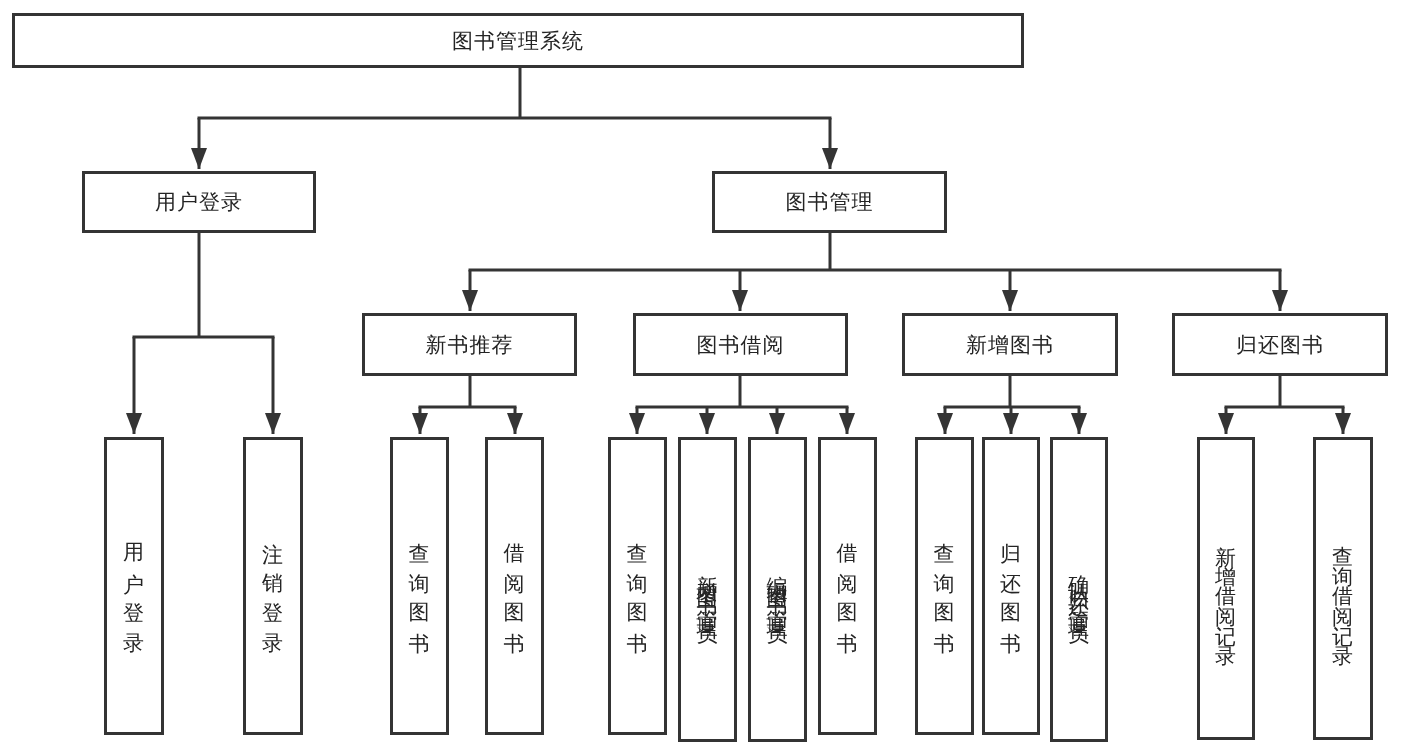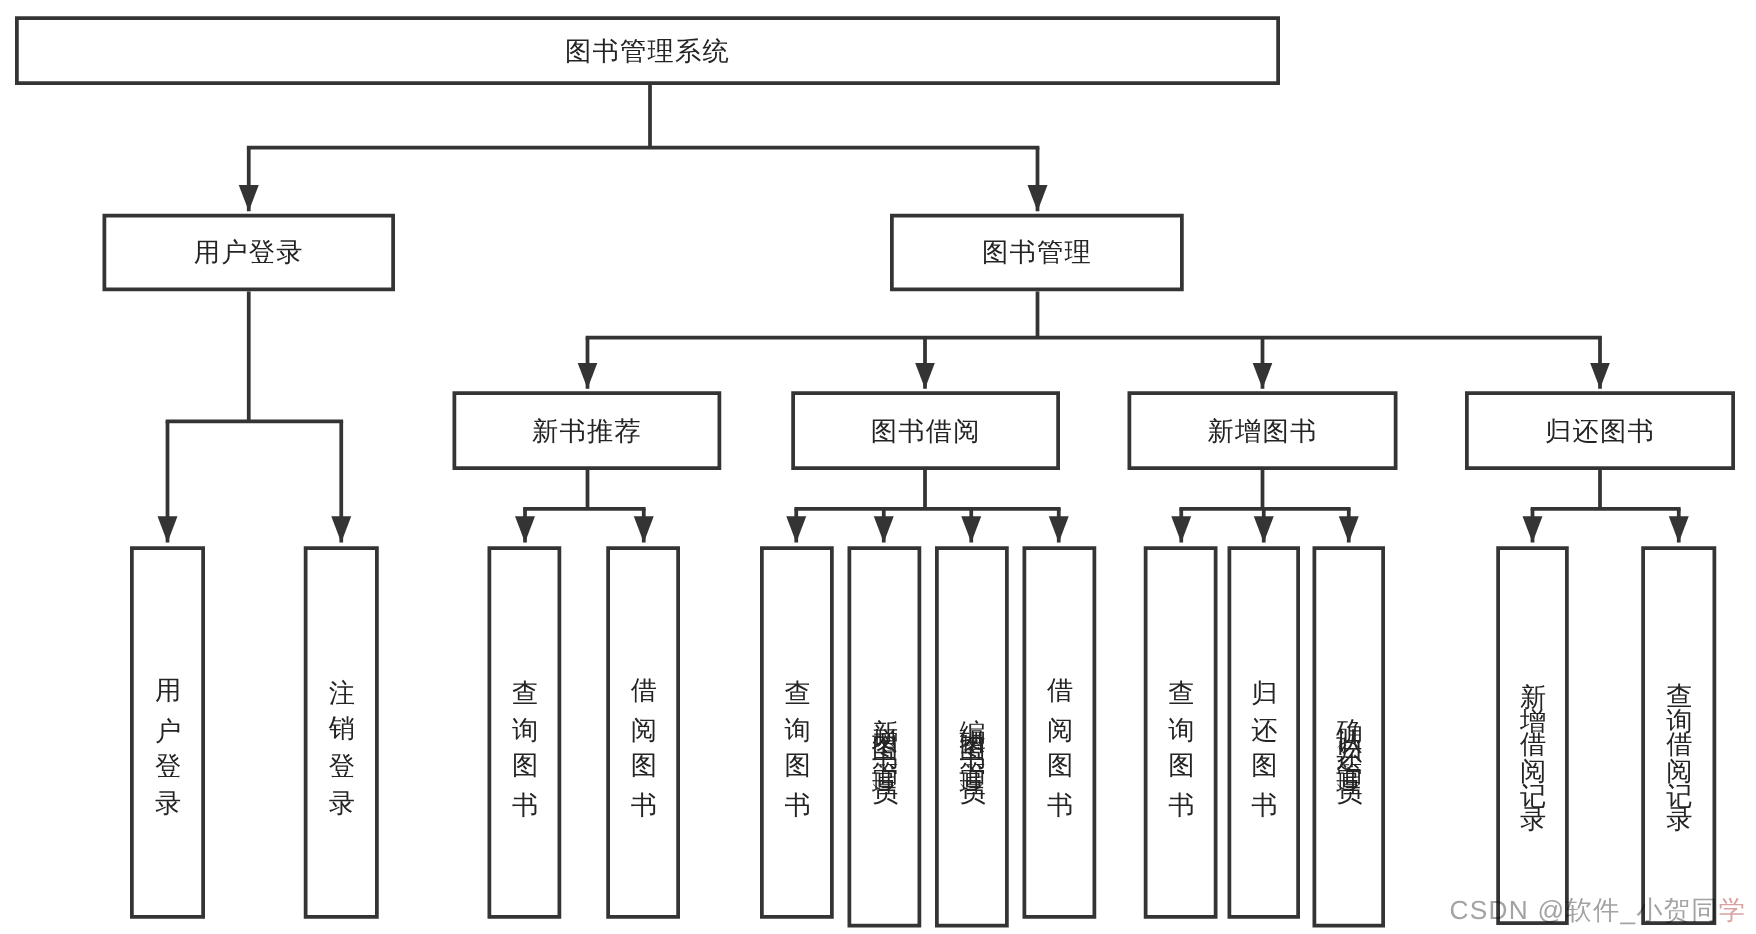--- a/index.html
+++ b/index.html
@@ -145,17 +145,14 @@
     <span class="vtext sp9">确认归还（管理员）</span>
   </div>
 
   <div class="box" style="left:1197px;top:437px;width:58px;height:303px">
     <span class="vtext sp6">新增借阅记录</span>
   </div>
   <div class="box" style="left:1313px;top:437px;width:60px;height:303px">
     <span class="vtext sp6">查询借阅记录</span>
   </div>
 
-  <div id="watermark">
-    <span class="wm-main">CSDN @软件_小贺同</span><span class="wm-accent">学</span>
-  </div>
 
 </div>
 
 </body></html>

